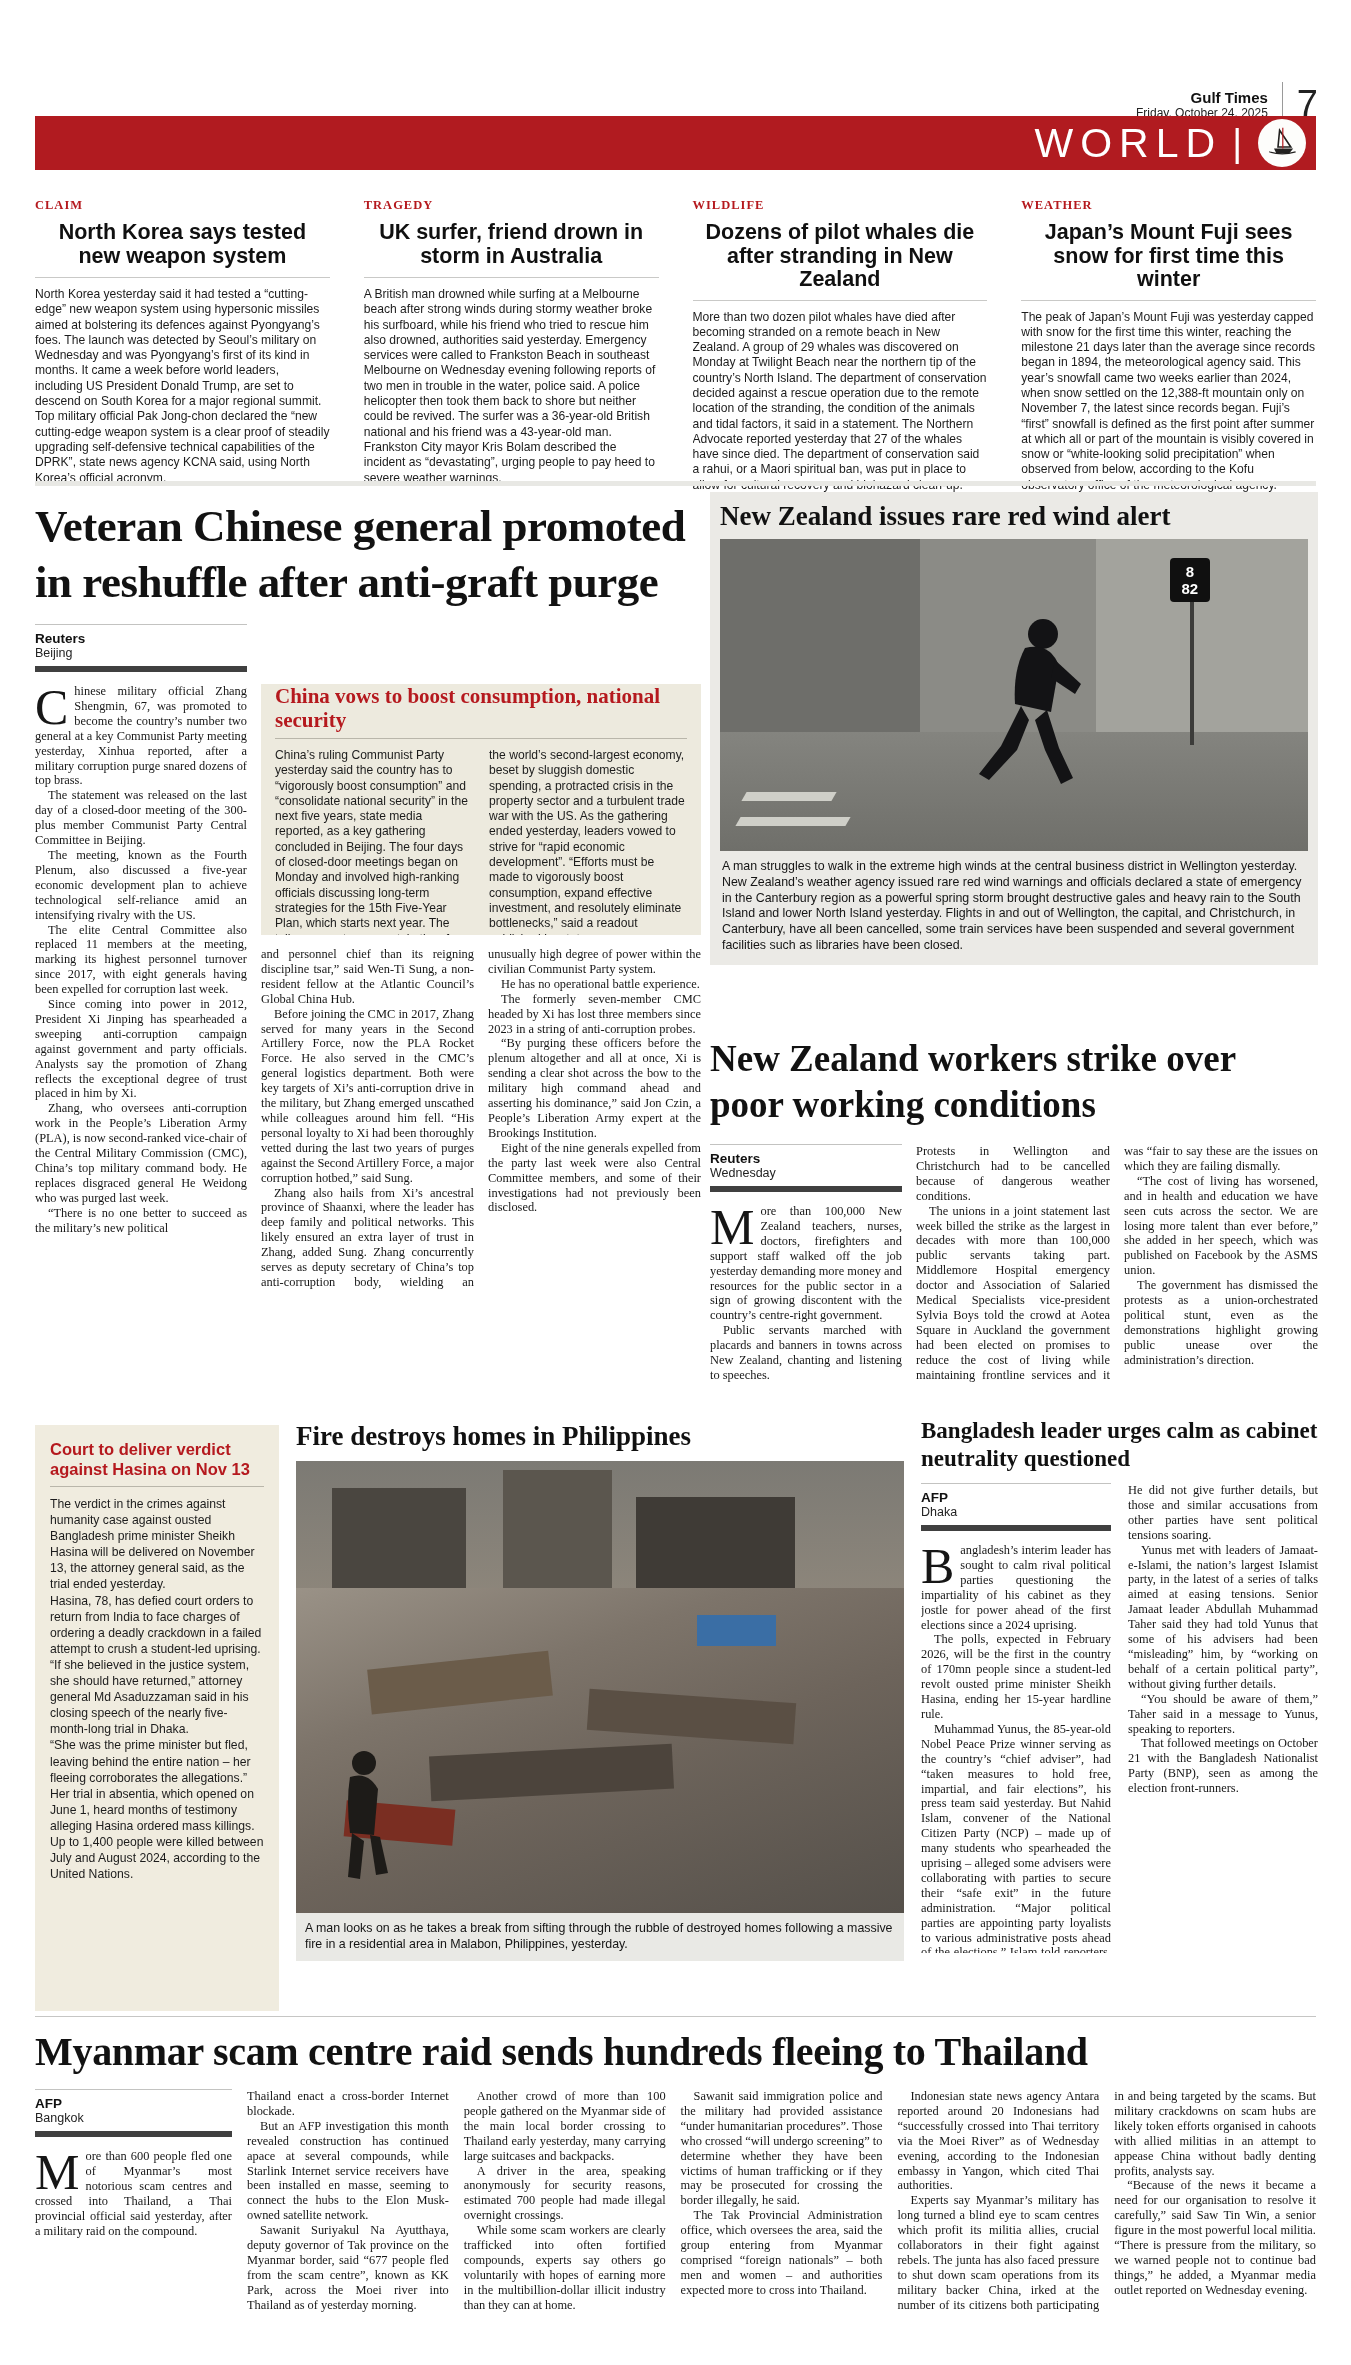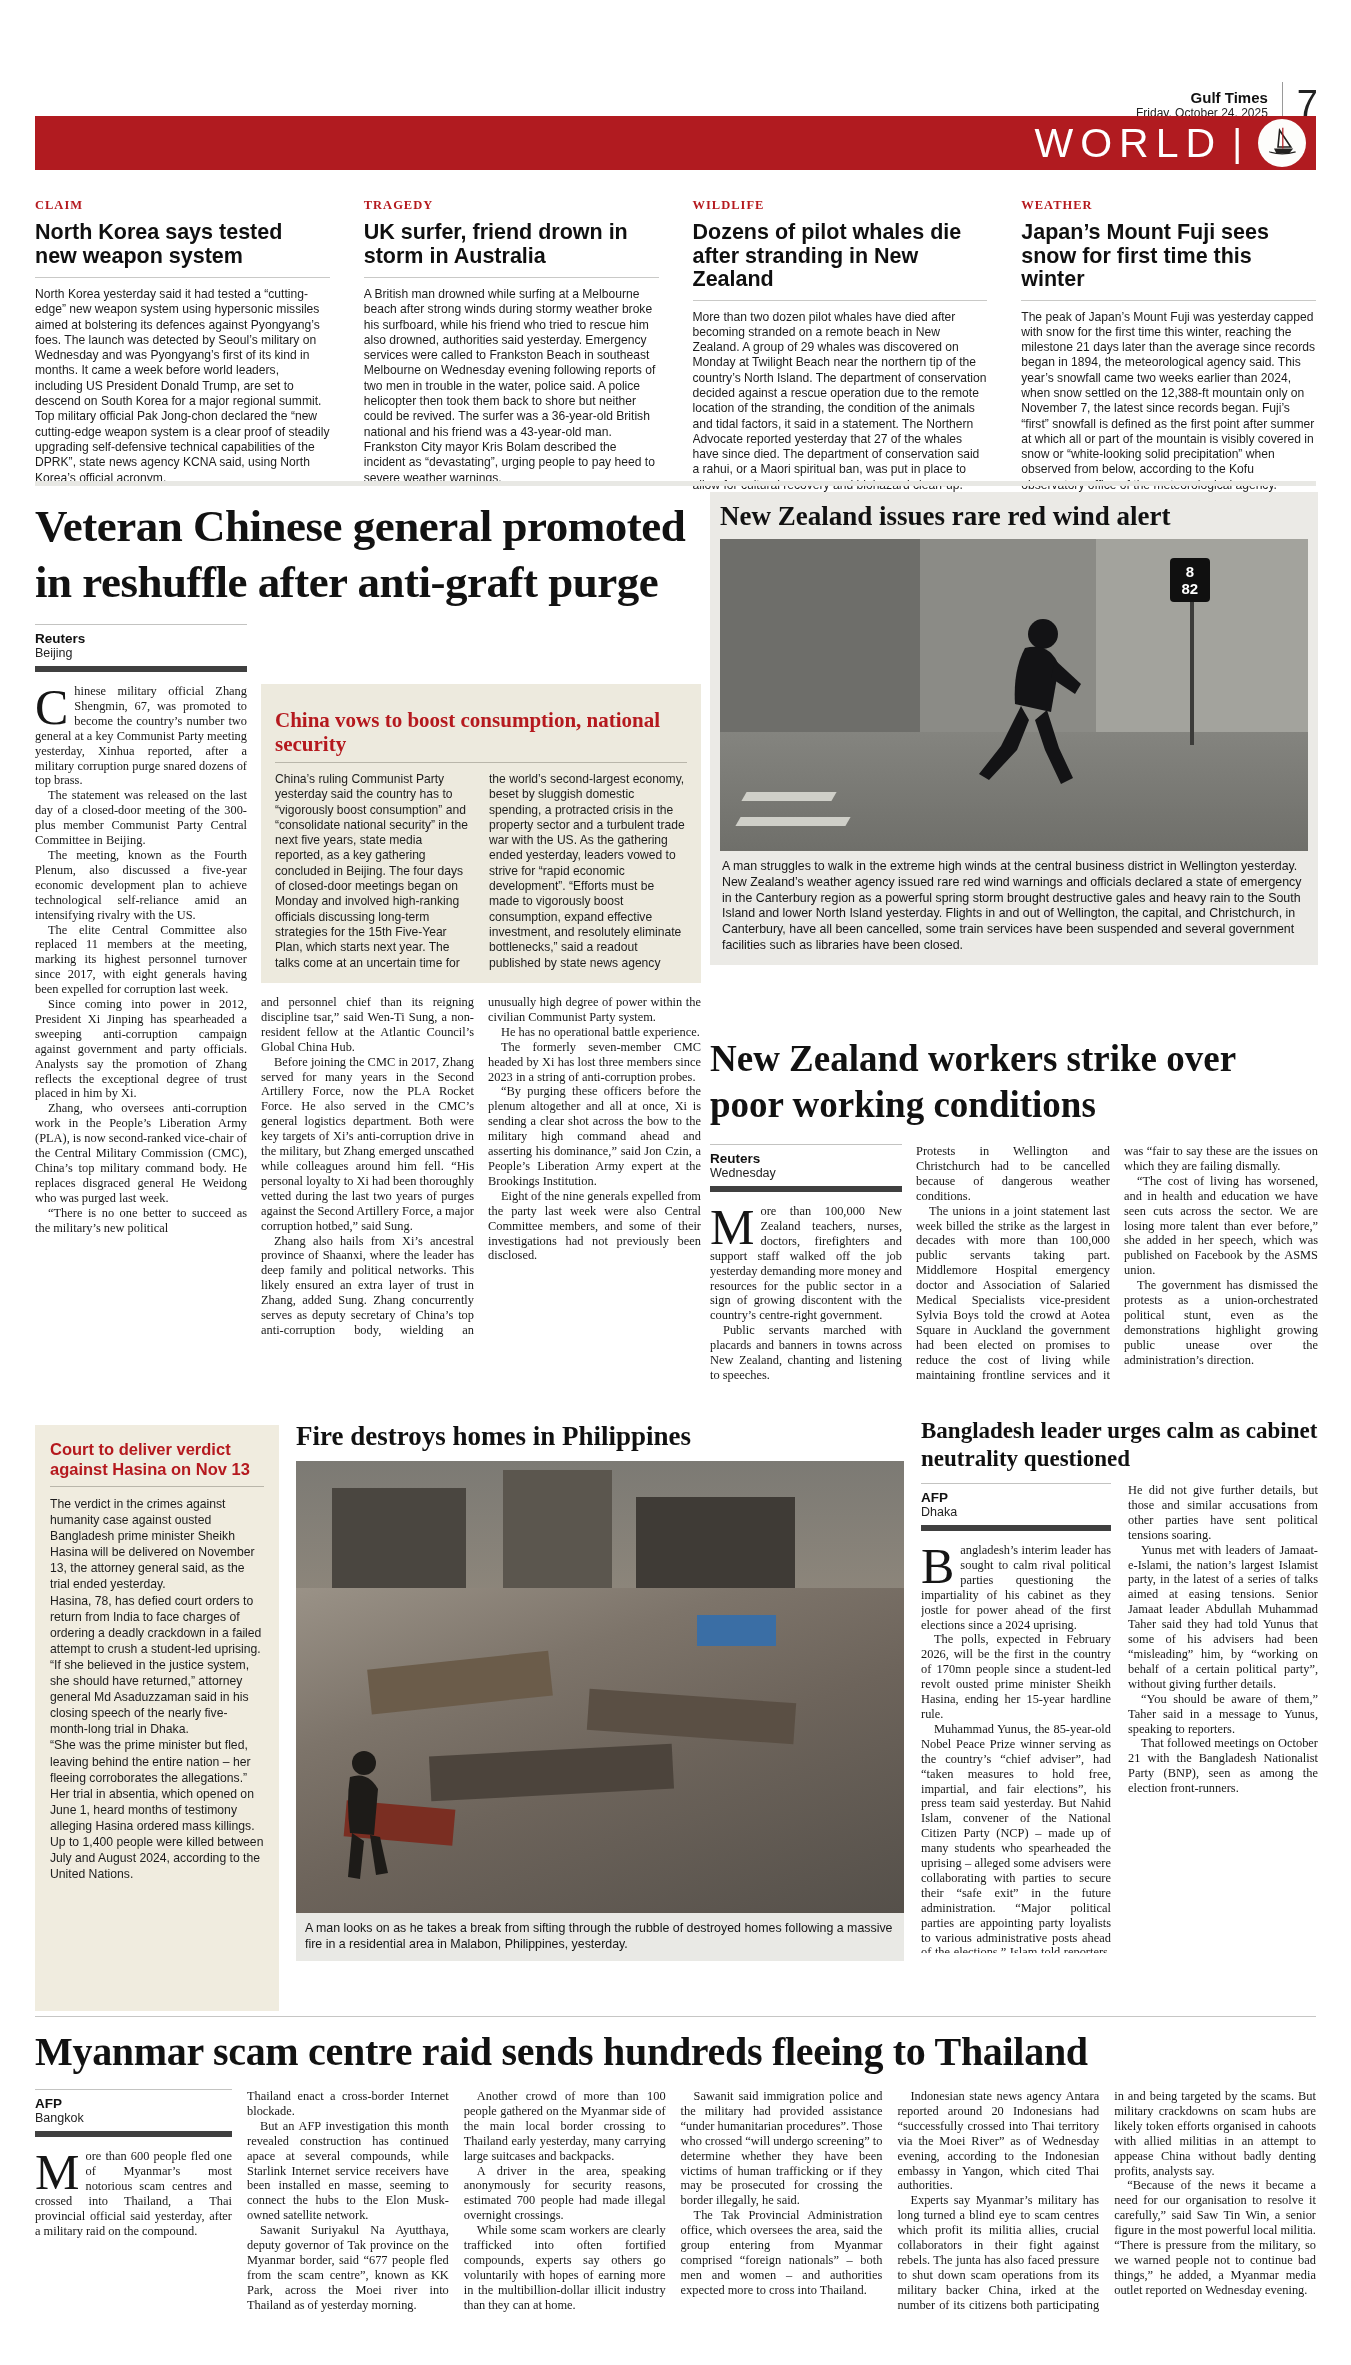--- a/index.html
+++ b/index.html
@@ -14,39 +14,39 @@
   .mh-page{font:300 38px "Liberation Sans",sans-serif;color:#222;}
   
   .banner{position:absolute;left:35px;top:116px;width:1281px;height:54px;background:#b11b20;
           display:flex;align-items:center;justify-content:flex-end;padding-right:10px;box-sizing:border-box;}
   .banner .world{font:300 41px "Liberation Sans",sans-serif;color:#fff;letter-spacing:7px;}
   .banner .bar{font:200 38px "Liberation Sans",sans-serif;color:#fff;margin:0 16px 0 10px;}
   .logo-circle{width:48px;height:48px;border-radius:50%;background:#fdfdfb;display:flex;align-items:center;justify-content:center;}
   
   .briefs{position:absolute;left:35px;top:198px;width:1281px;display:grid;grid-template-columns:repeat(4,1fr);column-gap:34px;}
   .kicker{font:700 12.5px "Liberation Serif",serif;letter-spacing:1px;color:#b5191e;margin-bottom:8px;}
-  .brief h3{margin:0 0 8px 0;font:700 21.5px/23.5px "Liberation Sans",sans-serif;color:#101010;min-height:48px;}
+  .brief h3{margin:0 0 8px 0;font:700 21.5px/23.5px "Liberation Sans",sans-serif;color:#101010;min-height:48px;text-align:center;}
   .brief .rule{border-top:1px solid #c9c9c7;margin:0 0 9px 0;}
   .brief .b-body{height:224px;overflow:hidden;}
   .sans-body p{margin:0;font:400 12.1px/15.3px "Liberation Sans",sans-serif;color:#1c1c1c;text-align:left;}
   
   .divider-band{position:absolute;left:35px;top:481px;width:1281px;height:5px;background:#e8e8e4;}
   
   .lead{position:absolute;left:35px;top:498px;width:666px;}
   .lead h1{margin:0 0 14px 0;font:700 45px/56px "Liberation Serif",serif;color:#121212;letter-spacing:-0.5px;}
   .byline{border-top:1px solid #c3c3c1;border-bottom:6px solid #404040;padding:6px 0;margin-bottom:12px;}
   .byline .agency{font:700 13.5px "Liberation Sans",sans-serif;color:#111;}
   .byline .loc{font:400 12.5px "Liberation Sans",sans-serif;color:#222;}
   .lead-row{display:flex;}
   .lead-col1{width:212px;height:662px;overflow:hidden;}
   .lead-right{width:440px;margin-left:14px;}
   .serif-body p{margin:0;font:400 12.4px/14.9px "Liberation Serif",serif;text-align:justify;color:#161616;}
   .serif-body p + p{text-indent:13px;}
   .dropcap p:first-child::first-letter{float:left;font-size:50px;line-height:40px;padding:3px 6px 0 0;font-family:"Liberation Serif",serif;}
-  .china-box{background:#edeade;padding:24px 14px;height:251px;overflow:hidden;box-sizing:content-box;}
+  .china-box{background:#edeade;padding:0 14px;height:251px;overflow:hidden;box-sizing:content-box;}
   .china-box h4{margin:0 0 6px 0;font:700 21px/24px "Liberation Serif",serif;color:#b5191e;}
   .china-box .rule{border-top:1px solid #b9b6aa;margin-bottom:9px;}
   .china-cols{column-count:2;column-gap:16px;column-fill:auto;height:212px;overflow:hidden;}
   .lead-cont{column-count:2;column-gap:14px;column-fill:auto;height:370px;overflow:hidden;margin-top:12px;}
   
   .nz-panel{position:absolute;left:710px;top:492px;width:608px;background:#ebeae6;padding:9px 10px;box-sizing:border-box;}
   .nz-panel h2{margin:0 0 8px 0;font:700 27px/30px "Liberation Serif",serif;color:#111;}
   .photo{position:relative;overflow:hidden;background:#9a9a96;}
   .nz-photo{width:100%;height:312px;}
   .caption{font:400 12.4px/15.8px "Liberation Sans",sans-serif;color:#151515;padding:8px 2px 2px 2px;}

